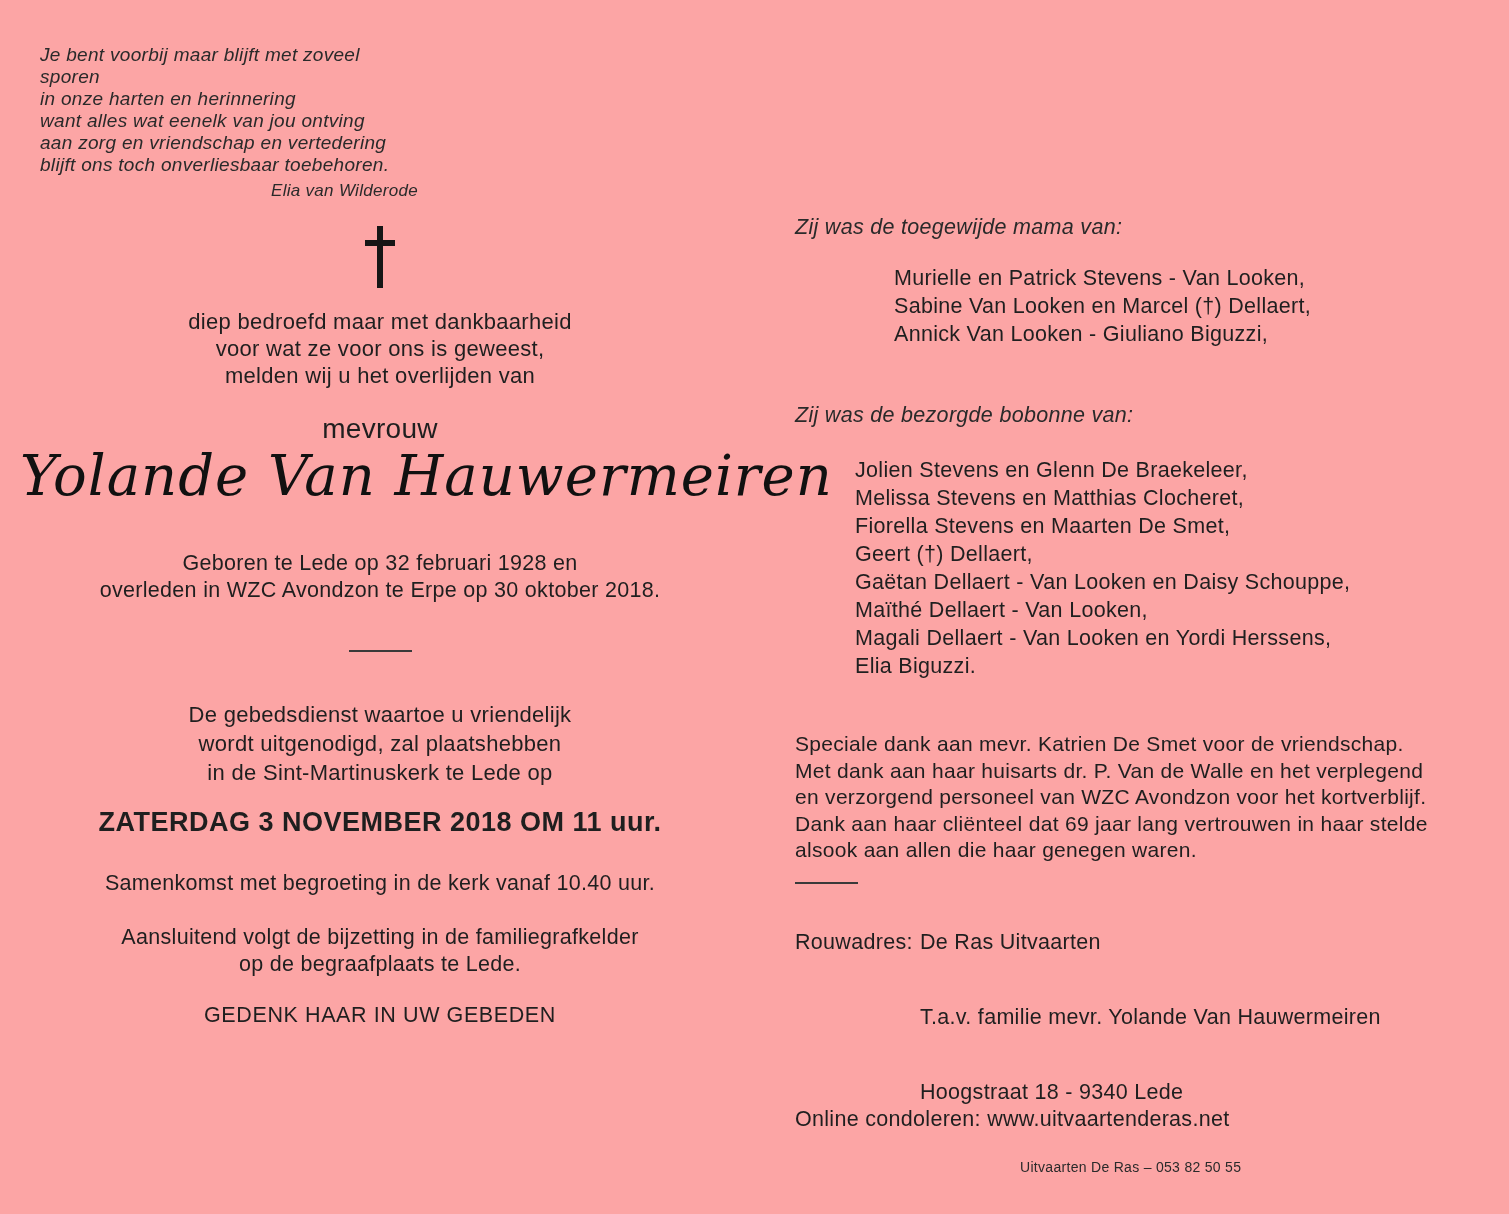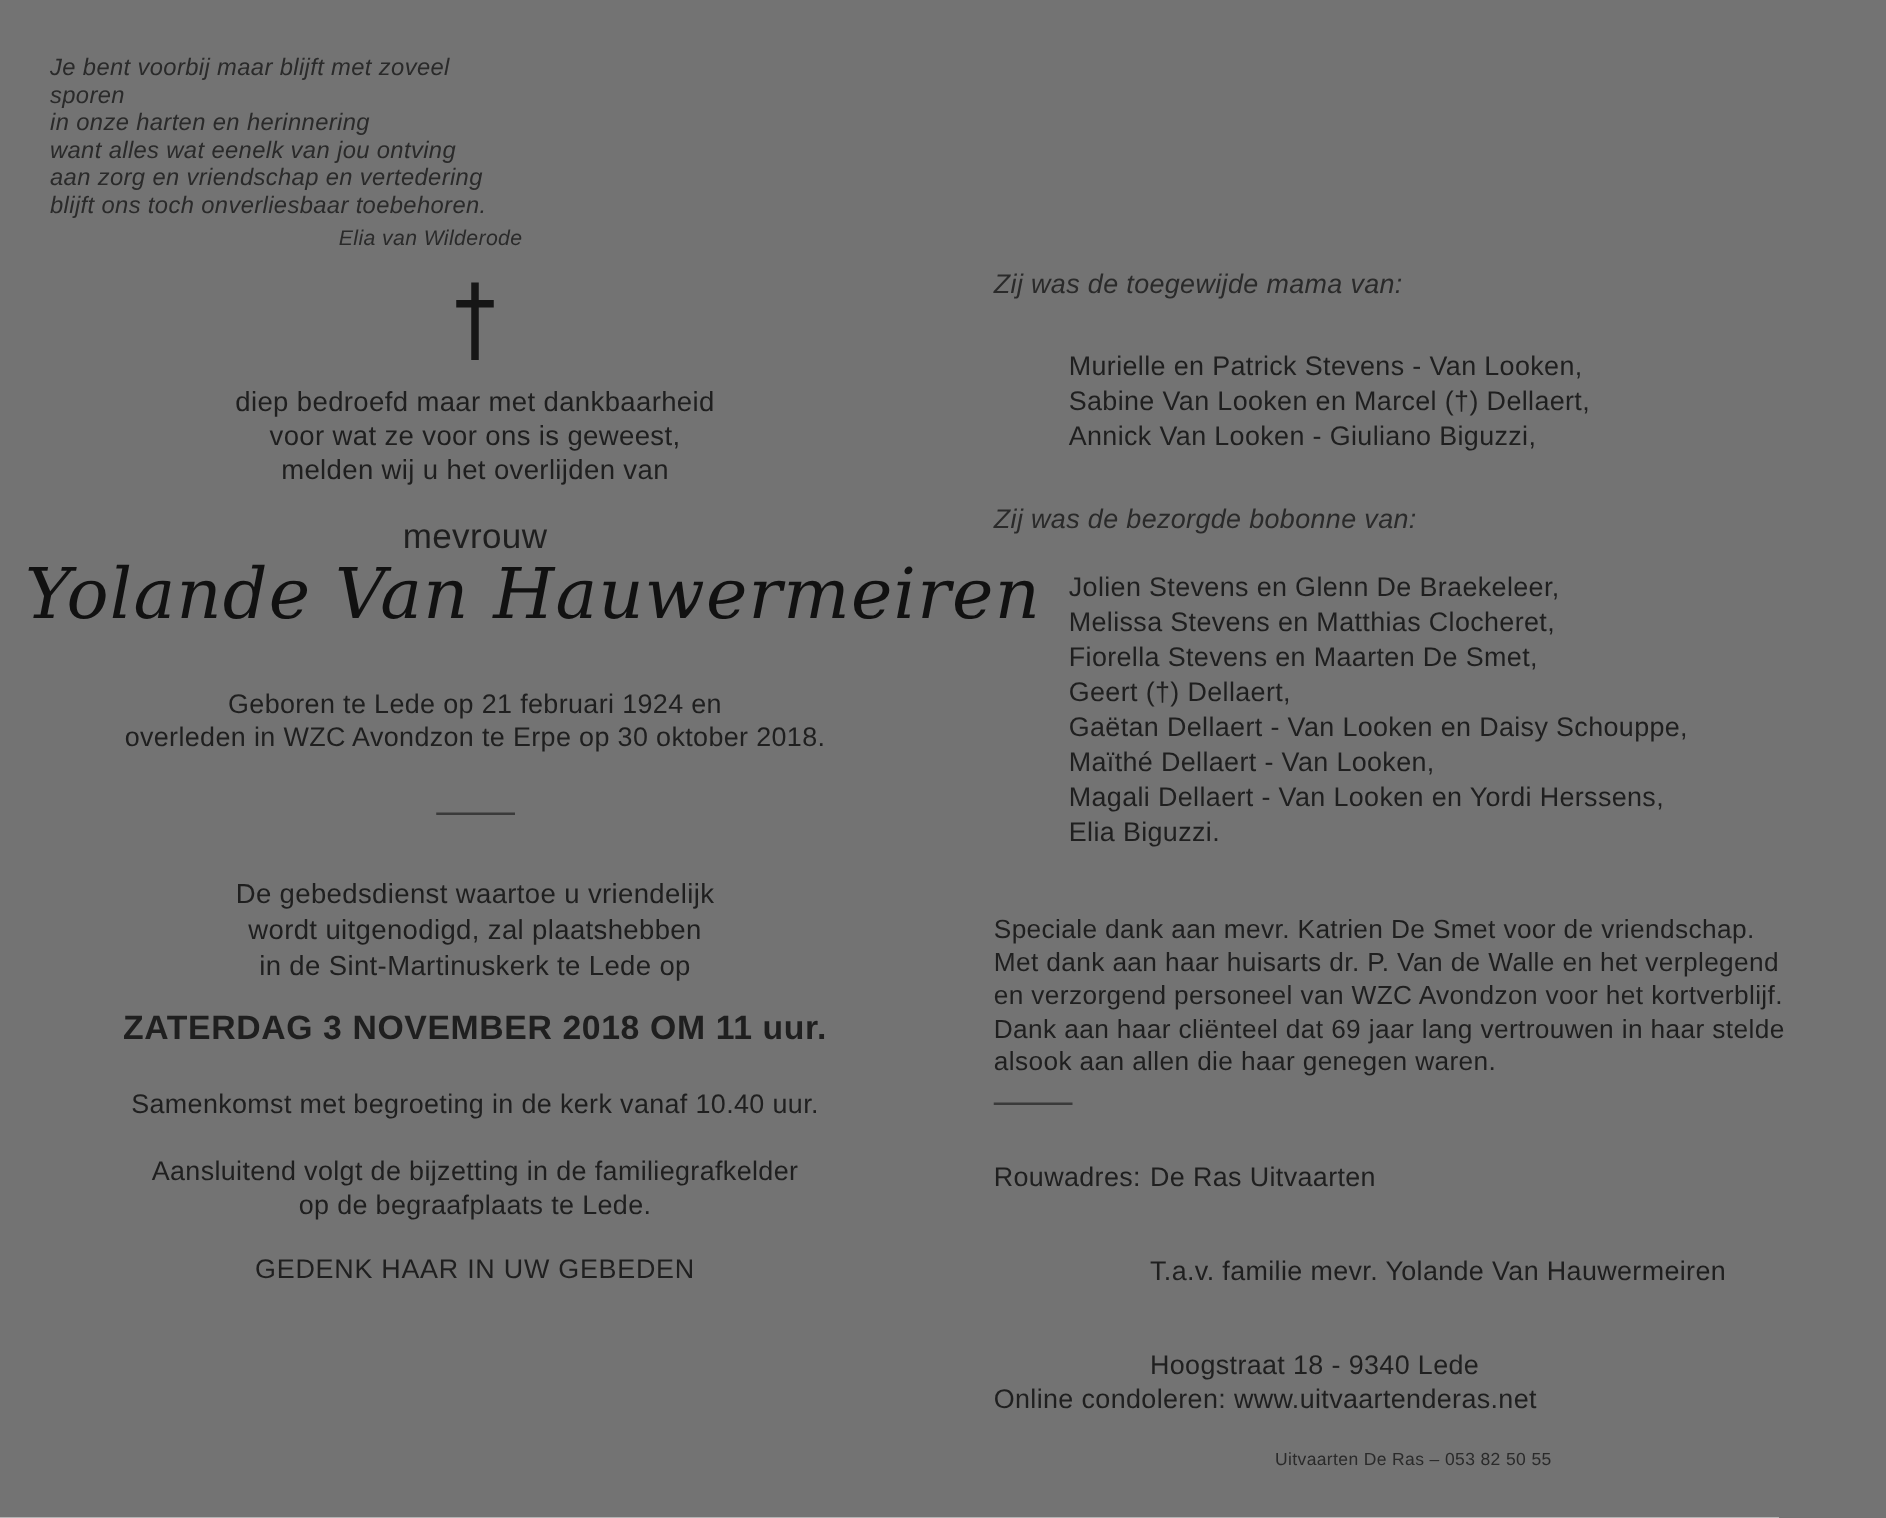--- a/index.html
+++ b/index.html
@@ -1,21 +1,21 @@
 <!DOCTYPE html>
 <html><head>
 <meta charset="utf-8">
 <style>
   * { margin: 0; padding: 0; box-sizing: border-box; }
   html, body { background: #e8e8e8; }
   .page {
     position: relative;
     width: 1509px;
     height: 1214px;
-    background: #737373;
+    background: #fca5a5;
     font-family: "Liberation Sans", sans-serif;
     color: #1f1f1f;
     overflow: hidden;
     letter-spacing: 0.3px;
   }
   .abs { position: absolute; }
 
   
   .poem {
     left: 40px; top: 44px; width: 378px;
@@ -113,21 +113,21 @@
     font-style: italic;
     font-size: 21.5px;
     color: #2a2a2a;
   }
   .mama-heading { top: 215px; }
   .bobonne-heading { top: 403px; }
   .rc-names {
     left: 855px; width: 610px;
     font-size: 21.5px; line-height: 28px;
   }
-  .mama-names { top: 279px; }
+  .mama-names { top: 264px; margin-left: 39px; }
   .bobonne-names { top: 456px; }
   .thanks {
     left: 795px; top: 731px; width: 670px;
     font-size: 21px; line-height: 26.5px;
   }
   .address {
     left: 795px; top: 929px; width: 670px;
     font-size: 21.5px; line-height: 27px;
   }
   .address-row { display: flex; }
@@ -161,21 +161,21 @@
     <div>diep bedroefd maar met dankbaarheid</div>
     <div>voor wat ze voor ons is geweest,</div>
     <div>melden wij u het overlijden van</div>
   </div>
 
   <div class="abs title-prefix">mevrouw</div>
 
   <div class="abs deceased-name">Yolande Van Hauwermeiren</div>
 
   <div class="abs life-dates">
-    <div>Geboren te Lede op 21 februari 1924 en</div>
+    <div>Geboren te Lede op 32 februari 1928 en</div>
     <div>overleden in WZC Avondzon te Erpe op 30 oktober 2018.</div>
   </div>
 
   <div class="abs divider divider-left"></div>
 
   <div class="abs service">
     <div>De gebedsdienst waartoe u vriendelijk</div>
     <div>wordt uitgenodigd, zal plaatshebben</div>
     <div>in de Sint-Martinuskerk te Lede op</div>
   </div>

